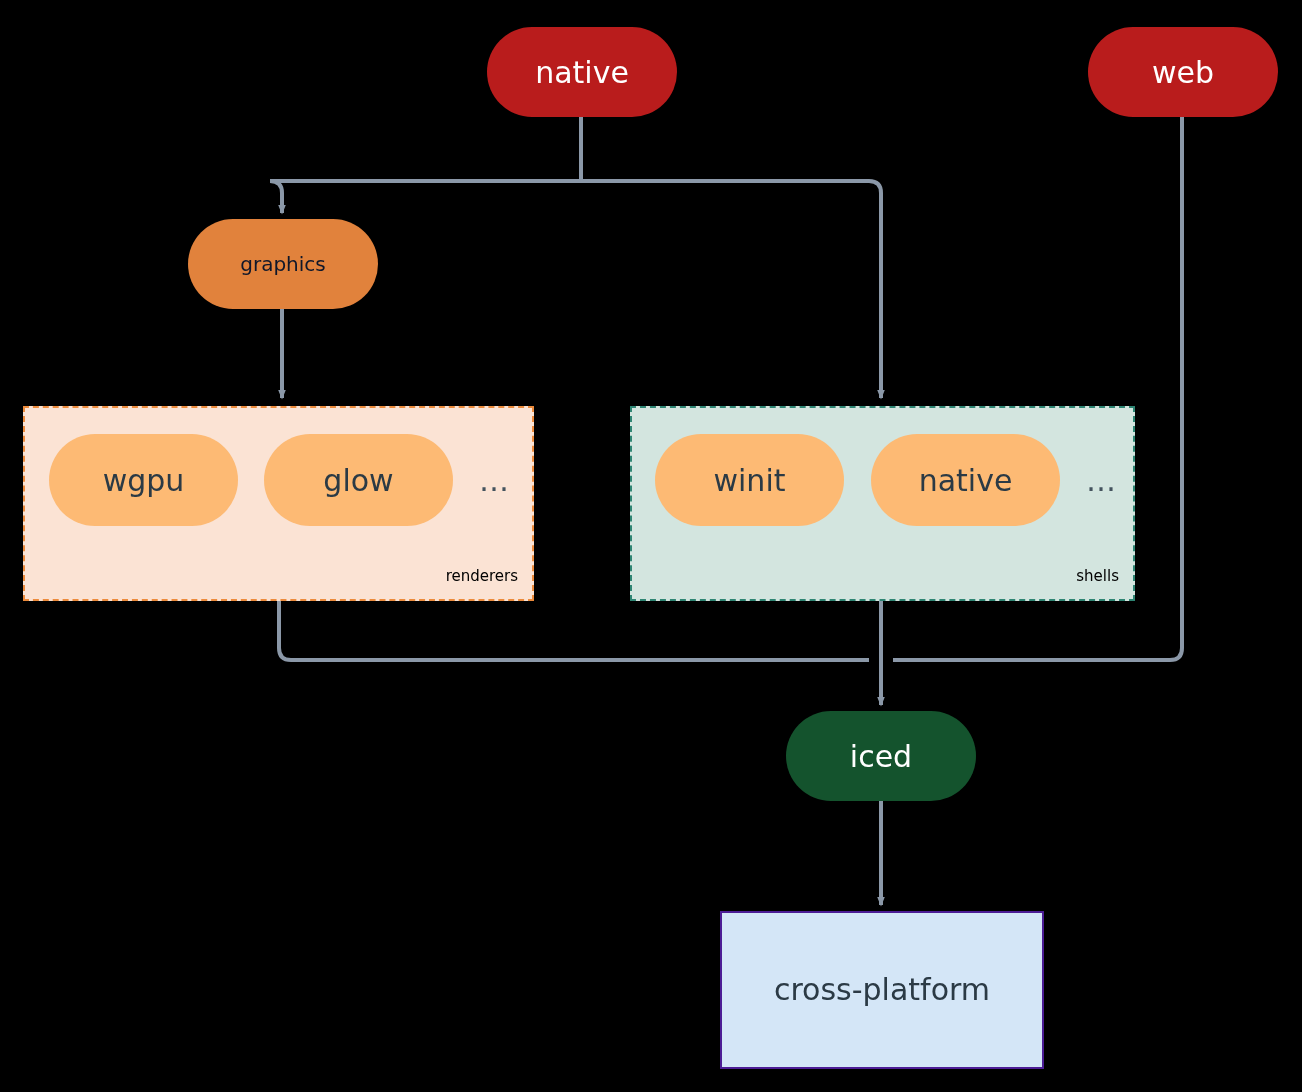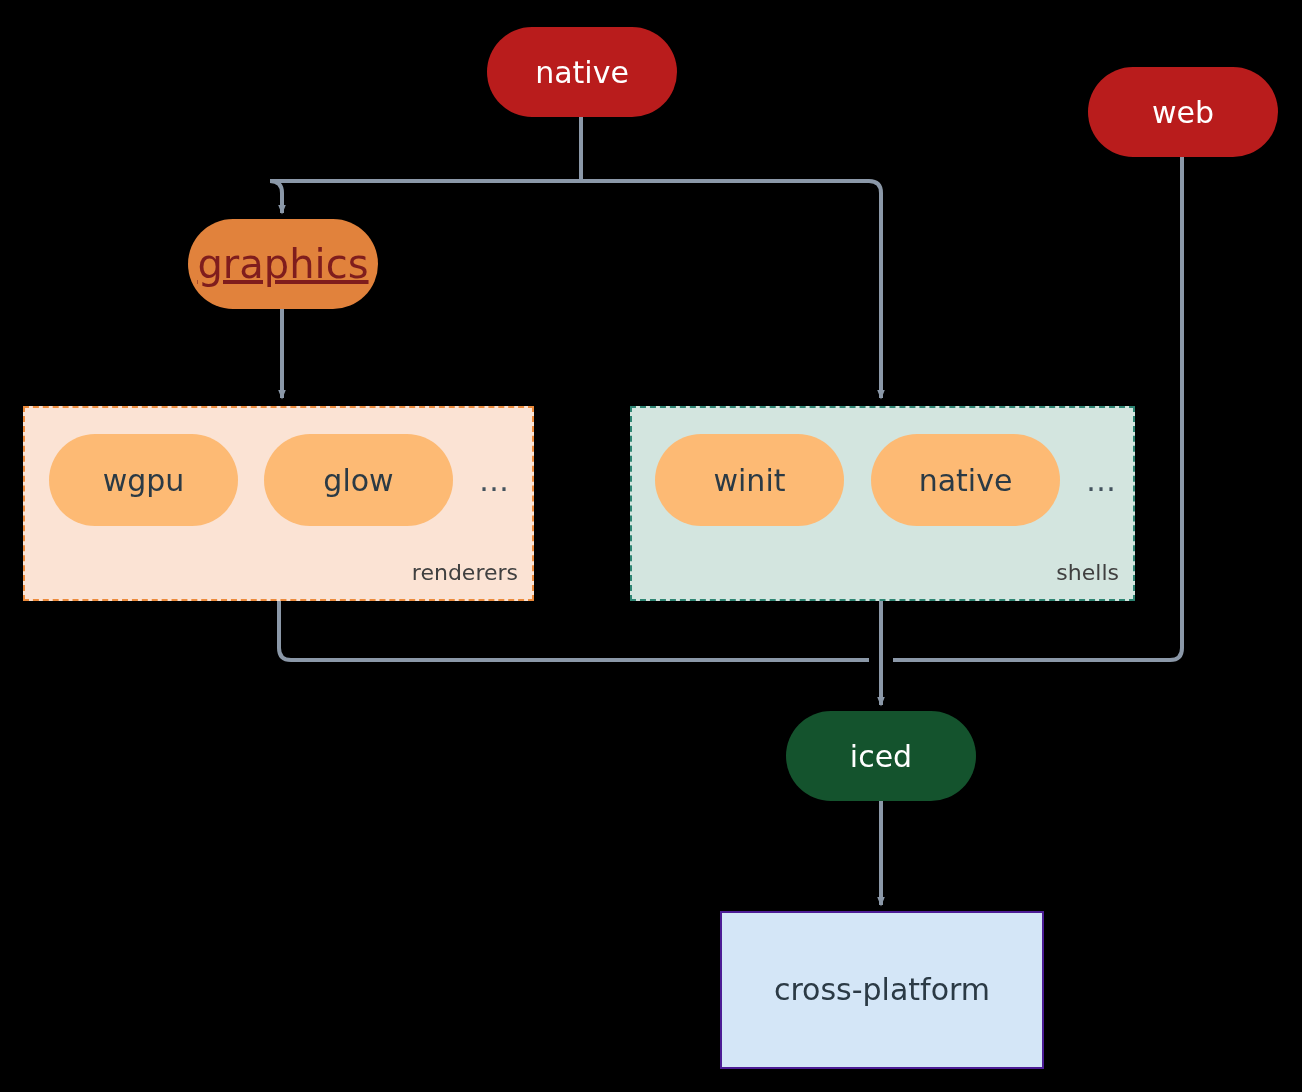--- a/index.html
+++ b/index.html
@@ -32,23 +32,22 @@
   .pill {
     border-radius: 999px;
   }
   .node-native, .node-web {
     background: #b91c1c;
     color: #ffffff;
     font-size: 30px;
   }
   .node-graphics {
     background: #e1823c;
-    color: #7f1d1d;
-    font-size: 40px;
-    text-decoration: underline;
+    color: #0f172a;
+    font-size: 20px;
   }
   .node-iced {
     background: #14532d;
     color: #ffffff;
     font-size: 30px;
   }
   .node-app {
     background: #d4e6f7;
     border: 2px solid #4c1d95;
     color: #2b3a45;
@@ -64,22 +63,22 @@
   .group-renderers {
     background: #fbe3d4;
     border: 2px dashed #ec8b3c;
   }
   .group-shells {
     background: #d3e5df;
     border: 2px dashed #2e8573;
   }
   .group-label {
     position: absolute;
-    font-size: 22px;
-    color: #404040;
+    font-size: 15px;
+    color: #000000;
     white-space: nowrap;
   }
   .leaf {
     position: absolute;
     background: #fdba74;
     border-radius: 999px;
     display: flex;
     align-items: center;
     justify-content: center;
     color: #2b3a45;
@@ -126,21 +125,21 @@
 
 <div class="group group-shells" style="left:630px; top:406px; width:505px; height:195px;">
   <span class="group-label" style="right:14px; bottom:14px;">shells</span>
 </div>
 <div class="leaf" style="left:655px; top:434px; width:189px; height:92px;text-align:right;">winit</div>
 <div class="leaf" style="left:871px; top:434px; width:189px; height:92px;">native</div>
 <div class="ellipsis" style="left:1086px; top:463px;">…</div>
 
 <div class="node pill node-native" style="left:487px; top:27px; width:190px; height:90px;">native</div>
 
-<div class="node pill node-web" style="left:1088px; top:27px; width:190px; height:90px;margin-top:40px;">web</div>
+<div class="node pill node-web" style="left:1088px; top:27px; width:190px; height:90px;">web</div>
 
 <div class="node pill node-graphics" style="left:188px; top:219px; width:190px; height:90px;">graphics</div>
 
 <div class="node pill node-iced" style="left:786px; top:711px; width:190px; height:90px;">iced</div>
 
 <div class="node node-app" style="left:720px; top:911px; width:324px; height:158px;">
   <span>cross-platform</span>
 </div>
 
 </body></html>

